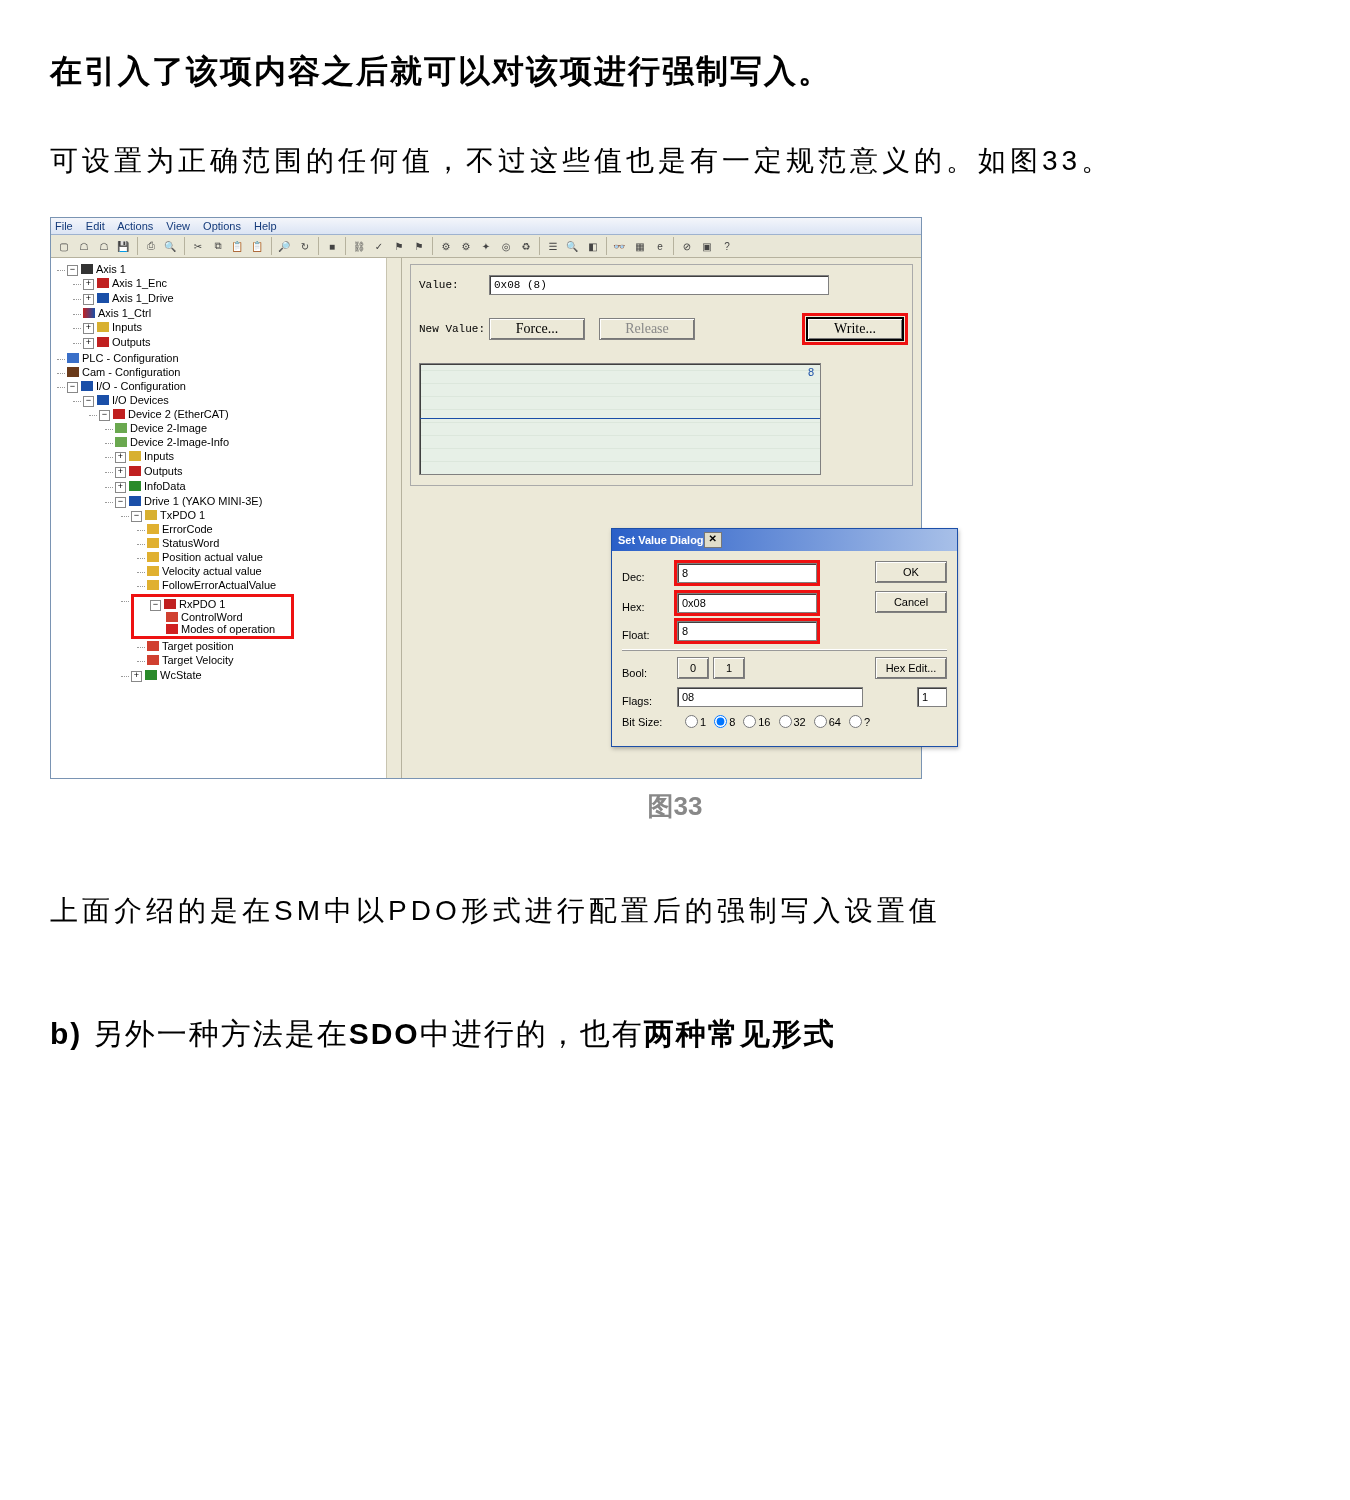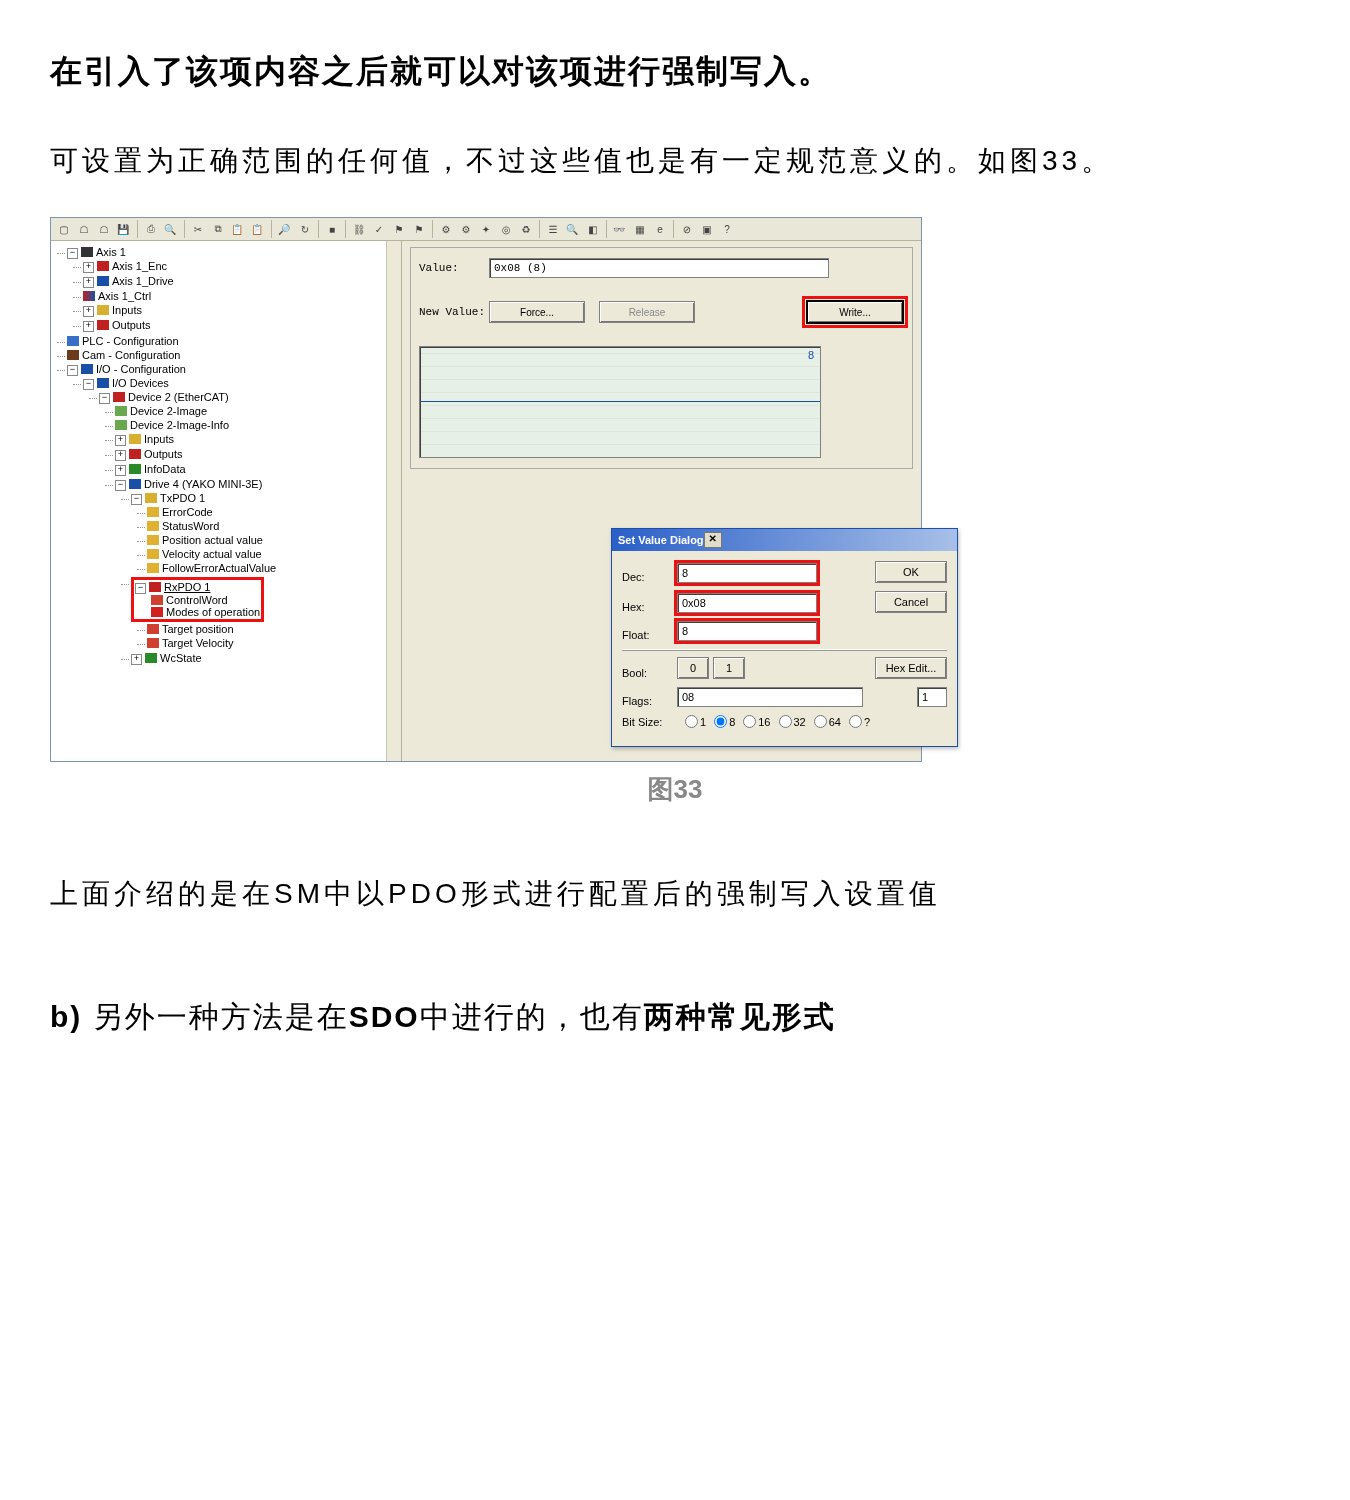--- a/index.html
+++ b/index.html
@@ -119,23 +119,22 @@
   .ic-img{background:#6aa84f;}
   .ic-info{background:#2a8a2a;}
   .ic-drv1{background:#1a4fa8;}
   .ic-tx{background:#d8b030;}
   .ic-rx{background:#c02020;}
   .ic-var-in{background:#e0b030;}
   .ic-var-out{background:#d04030;}
   .ic-red{background:#d02020;}
   .hl-red {
     border:3px solid #e11;
-    padding:1px 1px;
+    padding:1px 16px;
     display:inline-block;
-    text-decoration:underline;
   }
   .right-pane {
     flex:1;
     background:#ece9d8;
     position:relative;
     padding:6px 8px;
   }
   .tabs { margin-bottom:4px; }
   .tab {
     display:inline-block;
@@ -160,22 +159,22 @@
     box-shadow:inset 1px 1px 0 #404040;
     padding:1px 4px; height:16px;
     font-family:"Courier New",monospace; font-size:11px;
     display:inline-flex; align-items:center;
   }
   .btn {
     background:#ece9d8;
     border:1px solid #808080;
     box-shadow:inset 1px 1px 0 #fff, inset -1px -1px 0 #777;
     padding:1px 12px;
-    font-family:Liberation Sans, sans-serif;
-    font-size:10px;
+    font-family:Liberation Serif, serif;
+    font-size:14px;
     height:18px;
     display:inline-flex; align-items:center; justify-content:center;
   }
   .btn.disabled { color:#888; }
   .btn.write { border:2px solid #000; }
   .hl-red-box { outline:3px solid #e11; outline-offset:1px; }
   .comment-box{
     width:340px; height:86px;
     background:#fff;
     border:1px solid #808080;
@@ -261,20 +260,28 @@
 </head>
 <body>
 
 <h2 class="doc-heading">在引入了该项内容之后就可以对该项进行强制写入。</h2>
 
 <p class="doc-para">可设置为正确范围的任何值，不过这些值也是有一定规范意义的。如图33。</p>
 
 <div class="fig-wrap">
   <div class="app">
 
+    <div class="menubar">
+      <span>File</span>
+      <span>Edit</span>
+      <span>Actions</span>
+      <span>View</span>
+      <span>Options</span>
+      <span>Help</span>
+    </div>
 
     <div class="toolbar">
       <span class="tb-icon">▢</span>
       <span class="tb-icon">☖</span>
       <span class="tb-icon">☖</span>
       <span class="tb-icon">💾</span>
       <span class="tb-sep"></span>
       <span class="tb-icon">⎙</span>
       <span class="tb-icon">🔍</span>
       <span class="tb-sep"></span>
@@ -335,21 +342,21 @@
               <ul>
                 <li><span class="exp">−</span><span class="ic ic-io"></span><span>I/O Devices</span>
                   <ul>
                     <li><span class="exp">−</span><span class="ic ic-dev"></span><span>Device 2 (EtherCAT)</span>
                       <ul>
                         <li><span class="ic ic-img"></span><span>Device 2-Image</span></li>
                         <li><span class="ic ic-img"></span><span>Device 2-Image-Info</span></li>
                         <li><span class="exp">+</span><span class="ic ic-in"></span><span>Inputs</span></li>
                         <li><span class="exp">+</span><span class="ic ic-out"></span><span>Outputs</span></li>
                         <li><span class="exp">+</span><span class="ic ic-info"></span><span>InfoData</span></li>
-                        <li><span class="exp">−</span><span class="ic ic-drv1"></span><span>Drive 4 (YAKO MINI-3E)</span>
+                        <li><span class="exp">−</span><span class="ic ic-drv1"></span><span>Drive 1 (YAKO MINI-3E)</span>
                           <ul>
                             <li><span class="exp">−</span><span class="ic ic-tx"></span><span>TxPDO 1</span>
                               <ul>
                                 <li><span class="ic ic-var-in"></span><span>ErrorCode</span></li>
                                 <li><span class="ic ic-var-in"></span><span>StatusWord</span></li>
                                 <li><span class="ic ic-var-in"></span><span>Position actual value</span></li>
                                 <li><span class="ic ic-var-in"></span><span>Velocity actual value</span></li>
                                 <li><span class="ic ic-var-in"></span><span>FollowErrorActualValue</span></li>
                               </ul>
                             </li>

